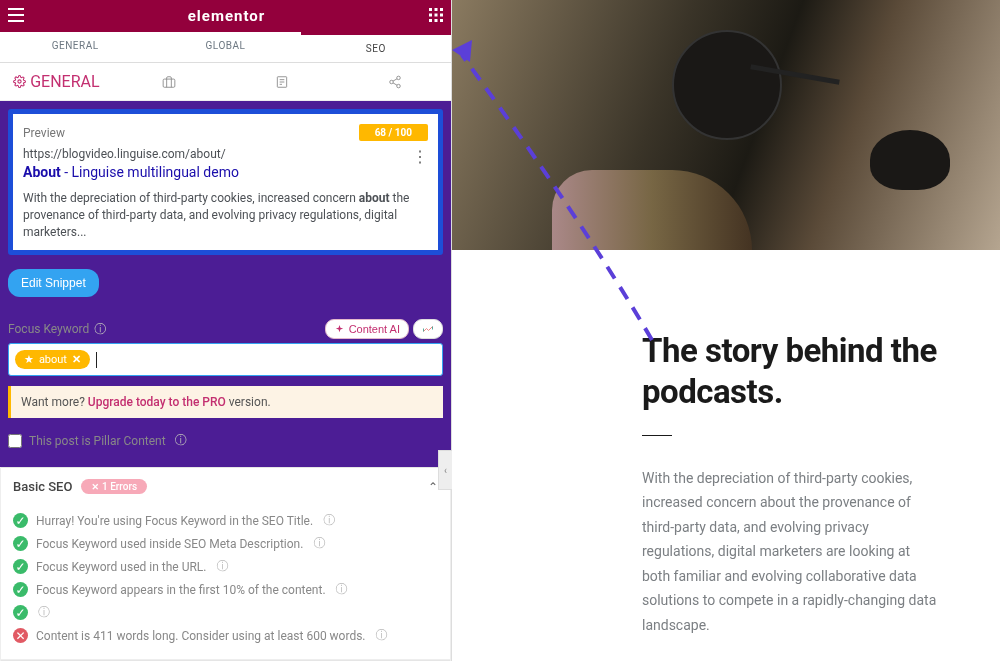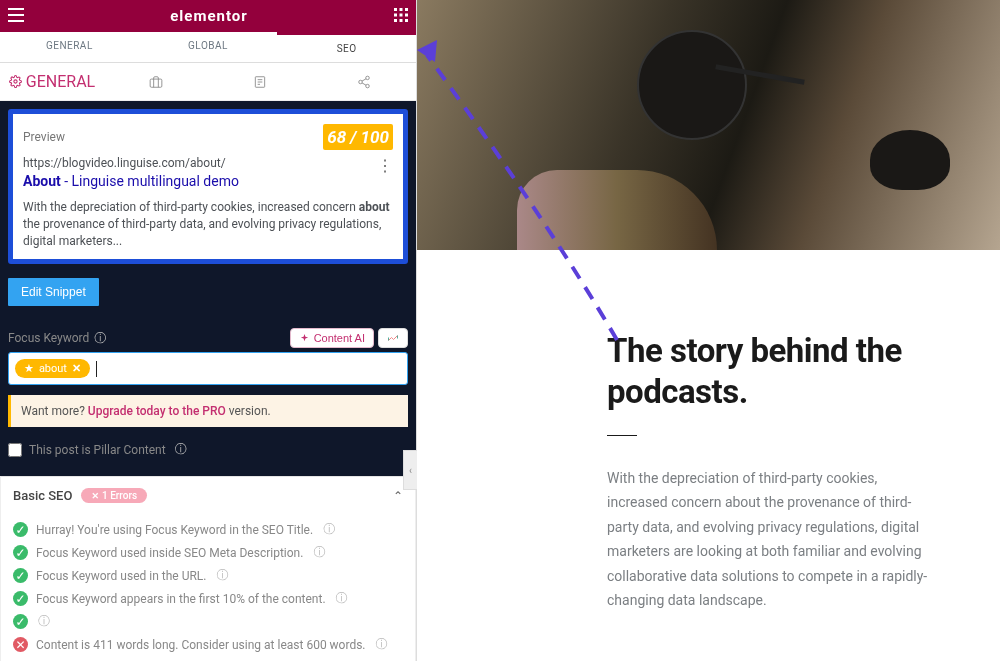--- a/index.html
+++ b/index.html
@@ -1,42 +1,42 @@
 <!DOCTYPE html>
 <html><head>
 <meta charset="utf-8">
 <style>
 * { box-sizing: border-box; margin: 0; padding: 0; }
 body { font-family: -apple-system, BlinkMacSystemFont, "Segoe UI", Roboto, sans-serif; display: flex; width: 1000px; height: 661px; overflow: hidden; background: #fff; }
-.panel { width: 417px; height: 100%; background: #0f172a; overflow-y: auto; border-right: 1px solid #ddd; font-size: 12px; }
+.panel { width: 452px; height: 100%; background: #4c1d95; overflow-y: auto; border-right: 1px solid #ddd; font-size: 12px; }
 .header { background: #93003c; height: 32px; display: flex; align-items: center; justify-content: space-between; padding: 0 8px; color: #fff; }
 .header .menu { cursor: pointer; }
 .header .logo { font-weight: 700; letter-spacing: 1px; font-size: 15px; }
 .header .grid { cursor: pointer; }
 .tabs { display: flex; background: #fff; border-bottom: 1px solid #ddd; }
 .tab { flex: 1; text-align: center; padding: 8px 0; font-size: 10px; color: #6d7882; cursor: pointer; letter-spacing: 0.5px; }
 .tab.active { border-top: 3px solid #93003c; color: #444; }
 .subtabs { display: flex; background: #fff; border-bottom: 1px solid #eee; }
 .subtab { flex: 1; text-align: center; padding: 9px 0; font-size: 16px; color: #999; cursor: pointer; display: flex; justify-content: center; align-items: center; gap: 4px; }
 .subtab.active { color: #c32f70; }
 .subtab svg { display: block; }
 .content { padding: 8px; }
 .card { background: #fff; border: 5px solid #1d4ed8; border-radius: 3px; padding: 10px; margin-bottom: 10px; }
 .card-head { display: flex; justify-content: space-between; align-items: center; margin-bottom: 6px; }
 .card-head span:first-child { color: #777; font-size: 12px; }
-.score { background: #ffb800; color: #fff; font-weight: 700; padding: 3px 4px; border-radius: 2px; font-size: 17px; font-style: italic; }
+.score { background: #ffb800; color: #fff; font-weight: 700; padding: 3px 16px; border-radius: 2px; font-size: 10px; }
 .url { color: #4d5156; font-size: 12px; margin-bottom: 3px; display: flex; justify-content: space-between; align-items: flex-end; }
 .url-more { color: #666; font-size: 16px; line-height: 8px; }
 .title-line { color: #1a0dab; font-size: 14px; margin-bottom: 10px; }
 .title-line strong { font-weight: 700; }
 .desc { color: #4d5156; font-size: 12px; line-height: 1.4; }
 .desc strong { font-weight: 700; }
-.btn-blue { background: #33a3f1; color: #fff; border: none; padding: 7px 13px; border-radius: 1px; cursor: pointer; font-size: 12px; margin-top: 4px; }
+.btn-blue { background: #33a3f1; color: #fff; border: none; padding: 7px 13px; border-radius: 12px; cursor: pointer; font-size: 12px; margin-top: 4px; }
 .row-label { display: flex; justify-content: space-between; align-items: center; color: #888; padding: 4px 0; font-size: 12px; }
-.btn-outline { background: #fff; border: 1px solid #ddd; color: #777; padding: 3px 8px; border-radius: 4px; font-size: 11px; display: inline-flex; align-items: center; gap: 4px; cursor: pointer; }
+.btn-outline { background: #fff; border: 1px solid #ddd; color: #777; padding: 3px 8px; border-radius: 9px; font-size: 11px; display: inline-flex; align-items: center; gap: 4px; cursor: pointer; }
 .btn-outline.ai { color: #c32f70; border-color: #e3b9cc; }
 .kw-box { border: 1.5px solid #33a3f1; border-radius: 3px; padding: 6px; display: flex; align-items: center; gap: 6px; background: #fff; }
 .chip { background: #ffb800; color: #fff; border-radius: 20px; padding: 3px 9px; font-size: 11px; display: inline-flex; align-items: center; gap: 5px; }
 .chip .x { cursor: pointer; font-weight: 700; }
 .cursor-bar { width: 1px; height: 16px; background: #222; }
 .notice { background: #fdf3e5; border-left: 3px solid #ffb800; padding: 9px 10px; margin: 10px 0; font-size: 12px; color: #555; }
 .notice a { color: #c32f70; text-decoration: none; font-weight: 500; }
 .pillar { display: flex; align-items: center; gap: 7px; padding: 4px 0 10px; color: #888; font-size: 12px; }
 .pillar input { width: 14px; height: 14px; }
 .section { background: #fff; border: 1px solid #eee; border-top: none; }

